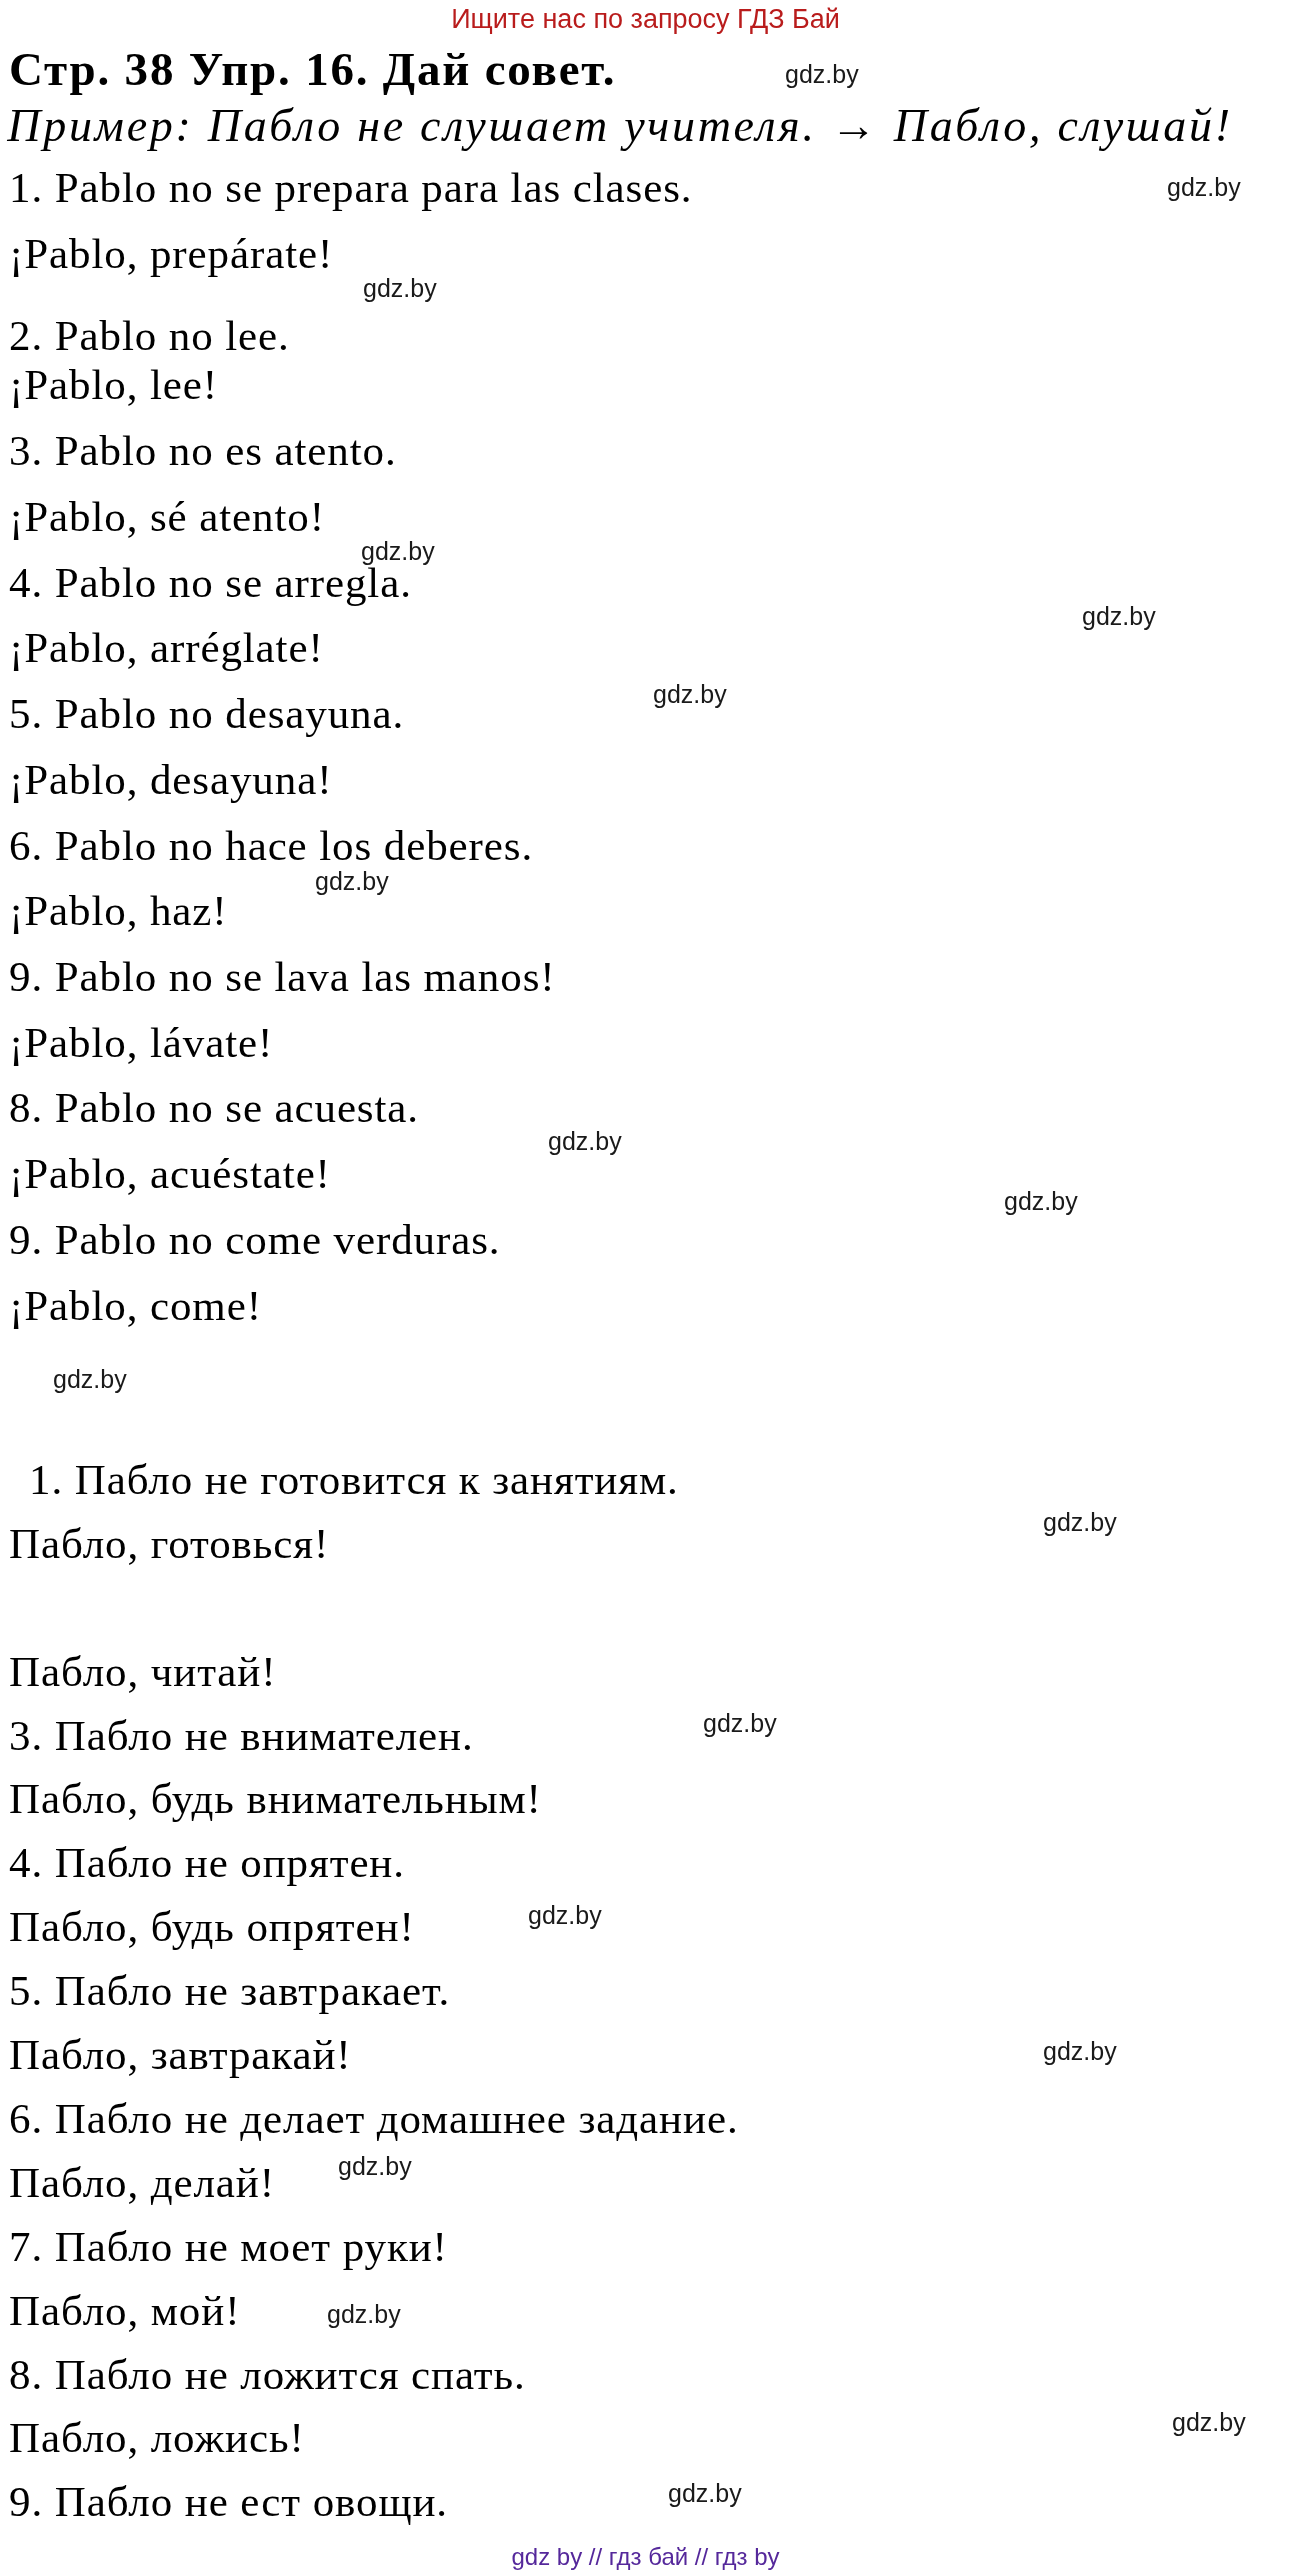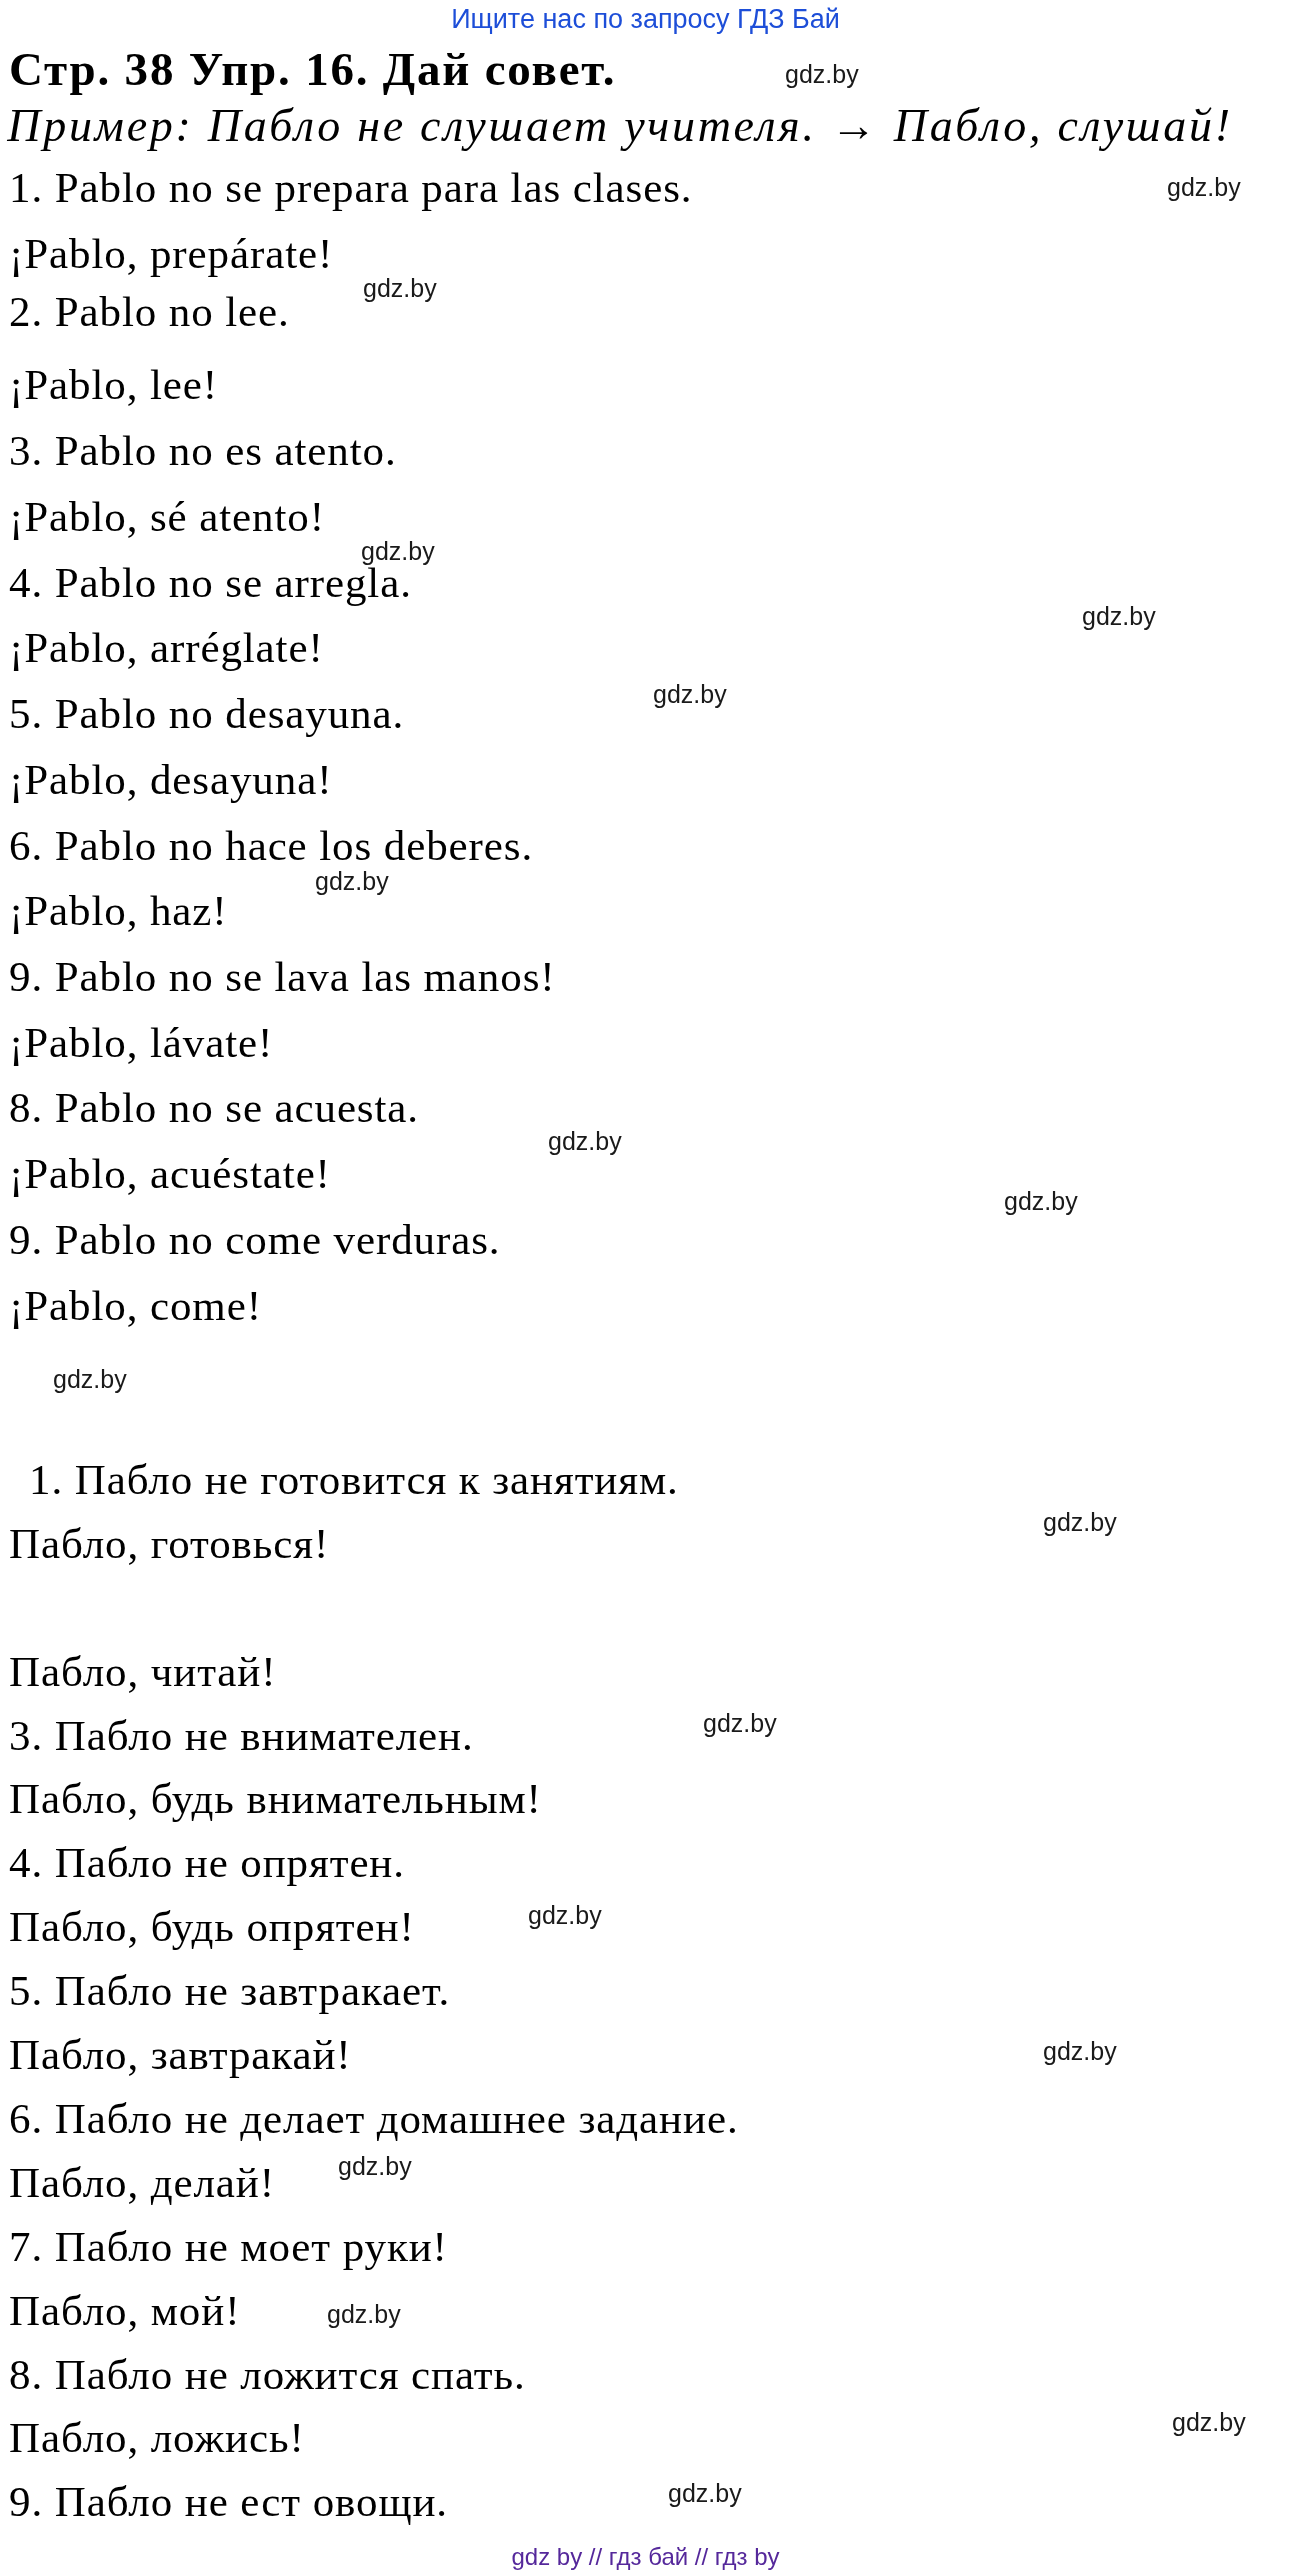--- a/index.html
+++ b/index.html
@@ -12,21 +12,21 @@
     font-family: "Liberation Serif", serif;
     color: #000000;
   }
   .promo {
     position: absolute;
     top: 3.7px; left: 0;
     width: 100%;
     text-align: center;
     font-family: "Liberation Sans", sans-serif;
     font-size: 27px;
-    color: #1d4ed8;
+    color: #b91c1c;
     white-space: nowrap;
   }
   .title {
     position: absolute;
     left: 9px; top: 42px;
     font-size: 47px;
     font-weight: bold;
     letter-spacing: 1.8px;
     white-space: nowrap;
   }
@@ -75,21 +75,21 @@
 
   <div class="wm" style="left:785px; top:60px;">gdz.by</div>
 
   <div class="example">Пример: Пабло не слушает учителя. → Пабло, слушай!</div>
 
   <div class="tline" style="top:164px;">1. Pablo no se prepara para las clases.</div>
   <div class="wm" style="left:1167px; top:173px;">gdz.by</div>
   <div class="tline" style="top:230px;">¡Pablo, prepárate!</div>
 
   <div class="wm" style="left:363px; top:274px;">gdz.by</div>
-  <div class="tline" style="top:288px;">2. Pablo no lee.</div>
+  <div class="tline" style="top:312px;">2. Pablo no lee.</div>
   <div class="tline" style="top:361px;">¡Pablo, lee!</div>
 
   <div class="tline" style="top:427px;">3. Pablo no es atento.</div>
   <div class="tline" style="top:493px;">¡Pablo, sé atento!</div>
 
   <div class="wm" style="left:361px; top:537px;">gdz.by</div>
   <div class="tline" style="top:559px;">4. Pablo no se arregla.</div>
   <div class="wm" style="left:1082px; top:602px;">gdz.by</div>
   <div class="tline" style="top:624px;">¡Pablo, arréglate!</div>
 

